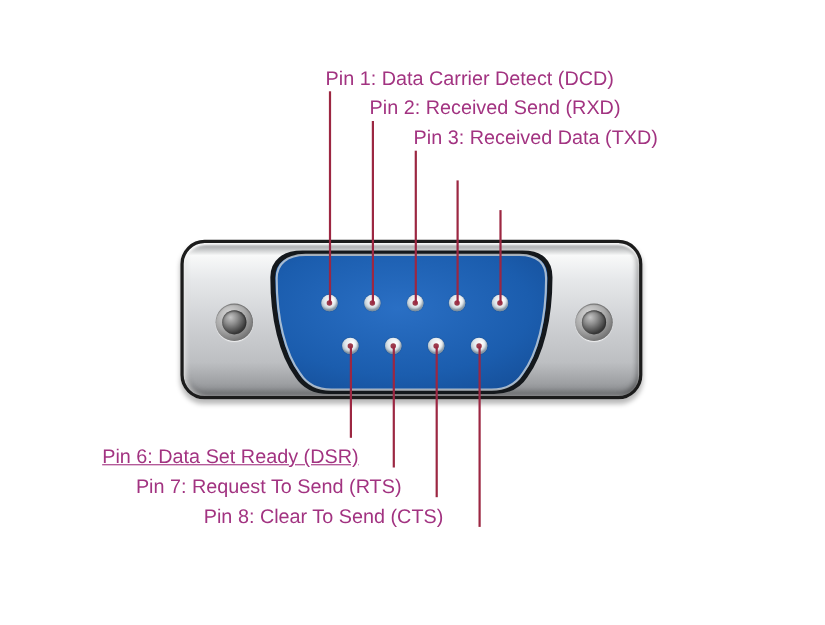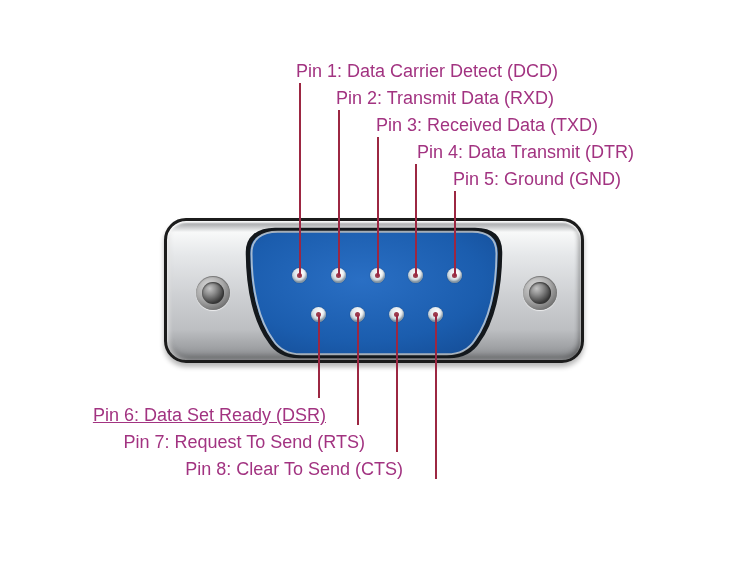--- a/index.html
+++ b/index.html
@@ -119,21 +119,19 @@
   <div class="leader ln2"></div>
   <div class="leader ln3"></div>
   <div class="leader ln4"></div>
   <div class="leader ln5"></div>
   <div class="leader ln6"></div>
   <div class="leader ln7"></div>
   <div class="leader ln8"></div>
   <div class="leader ln9"></div>
 
   <div class="pin-label lab1">Pin 1: Data Carrier Detect (DCD)</div>
-  <div class="pin-label lab2">Pin 2: Transmit Data (RXD)</div>
+  <div class="pin-label lab2">Pin 2: Received Send (RXD)</div>
   <div class="pin-label lab3">Pin 3: Received Data (TXD)</div>
-  <div class="pin-label lab4">Pin 4: Data Transmit (DTR)</div>
-  <div class="pin-label lab5">Pin 5: Ground (GND)</div>
   <div class="pin-label lab6">Pin 6: Data Set Ready (DSR)</div>
   <div class="pin-label lab7">Pin 7: Request To Send (RTS)</div>
   <div class="pin-label lab8">Pin 8: Clear To Send (CTS)</div>
 
 </div>
 
 </body></html>

